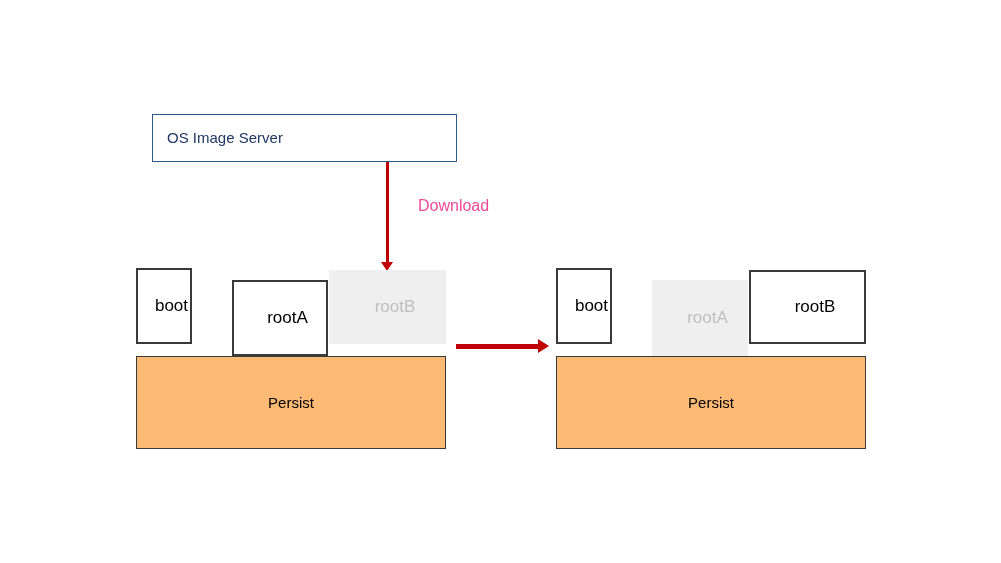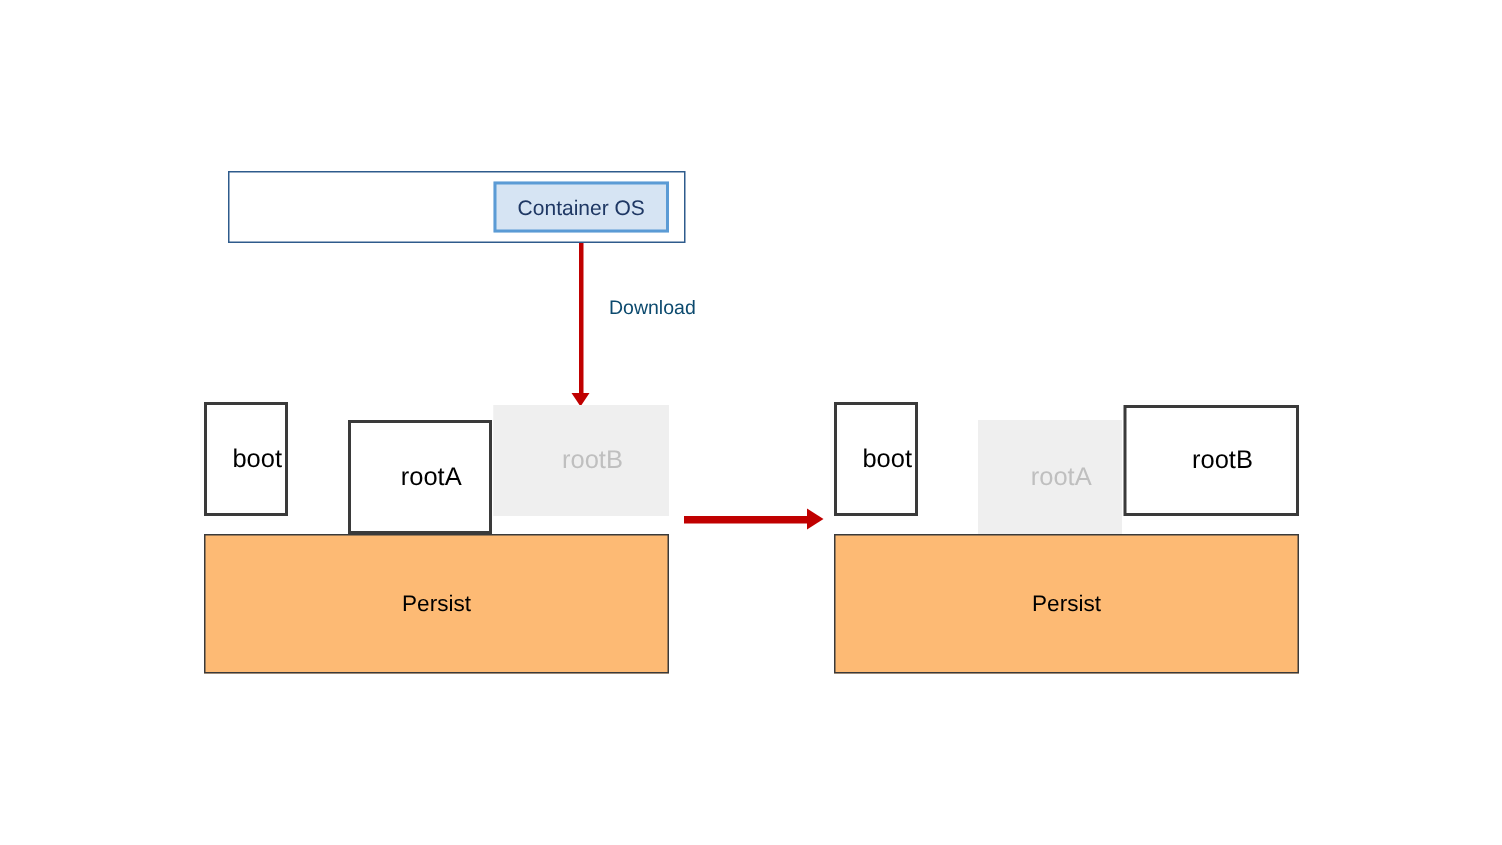--- a/index.html
+++ b/index.html
@@ -75,24 +75,24 @@
     left: 381px;
     top: 262px;
     width: 0;
     height: 0;
     border-left: 6px solid transparent;
     border-right: 6px solid transparent;
     border-top: 9px solid #C00000;
   }
   .download-label {
     position: absolute;
-    left: 406px;
+    left: 418px;
     top: 197px;
-    font-size: 13px;
-    color: #0c4a6e;
+    font-size: 16px;
+    color: #ec4899;
     white-space: nowrap;
   }
 
   
   .transition-arrow-line {
     position: absolute;
     left: 456px;
     top: 344px;
     width: 85px;
     height: 5px;
@@ -153,21 +153,21 @@
   .slot-rootB { left: 193px; top: 2px; width: 117px; height: 74px; text-align: right; }
 
   .slot-persist { left: 0px; top: 88px; width: 310px; height: 93px; }
 </style>
 </head>
 <body>
 
 <div class="canvas">
 
   <div class="server-panel">
-    <div class="container-os-box">Container OS</div>
+    <div class="server-label">OS Image Server</div>
   </div>
 
   <div class="download-arrow-line"></div>
   <div class="download-arrow-head"></div>
   <div class="download-label">Download</div>
 
   <div class="group" id="left-group">
     <div class="part active slot-boot">boot</div>
     <div class="part active slot-rootA">rootA</div>
     <div class="part inactive slot-rootB">rootB</div>

